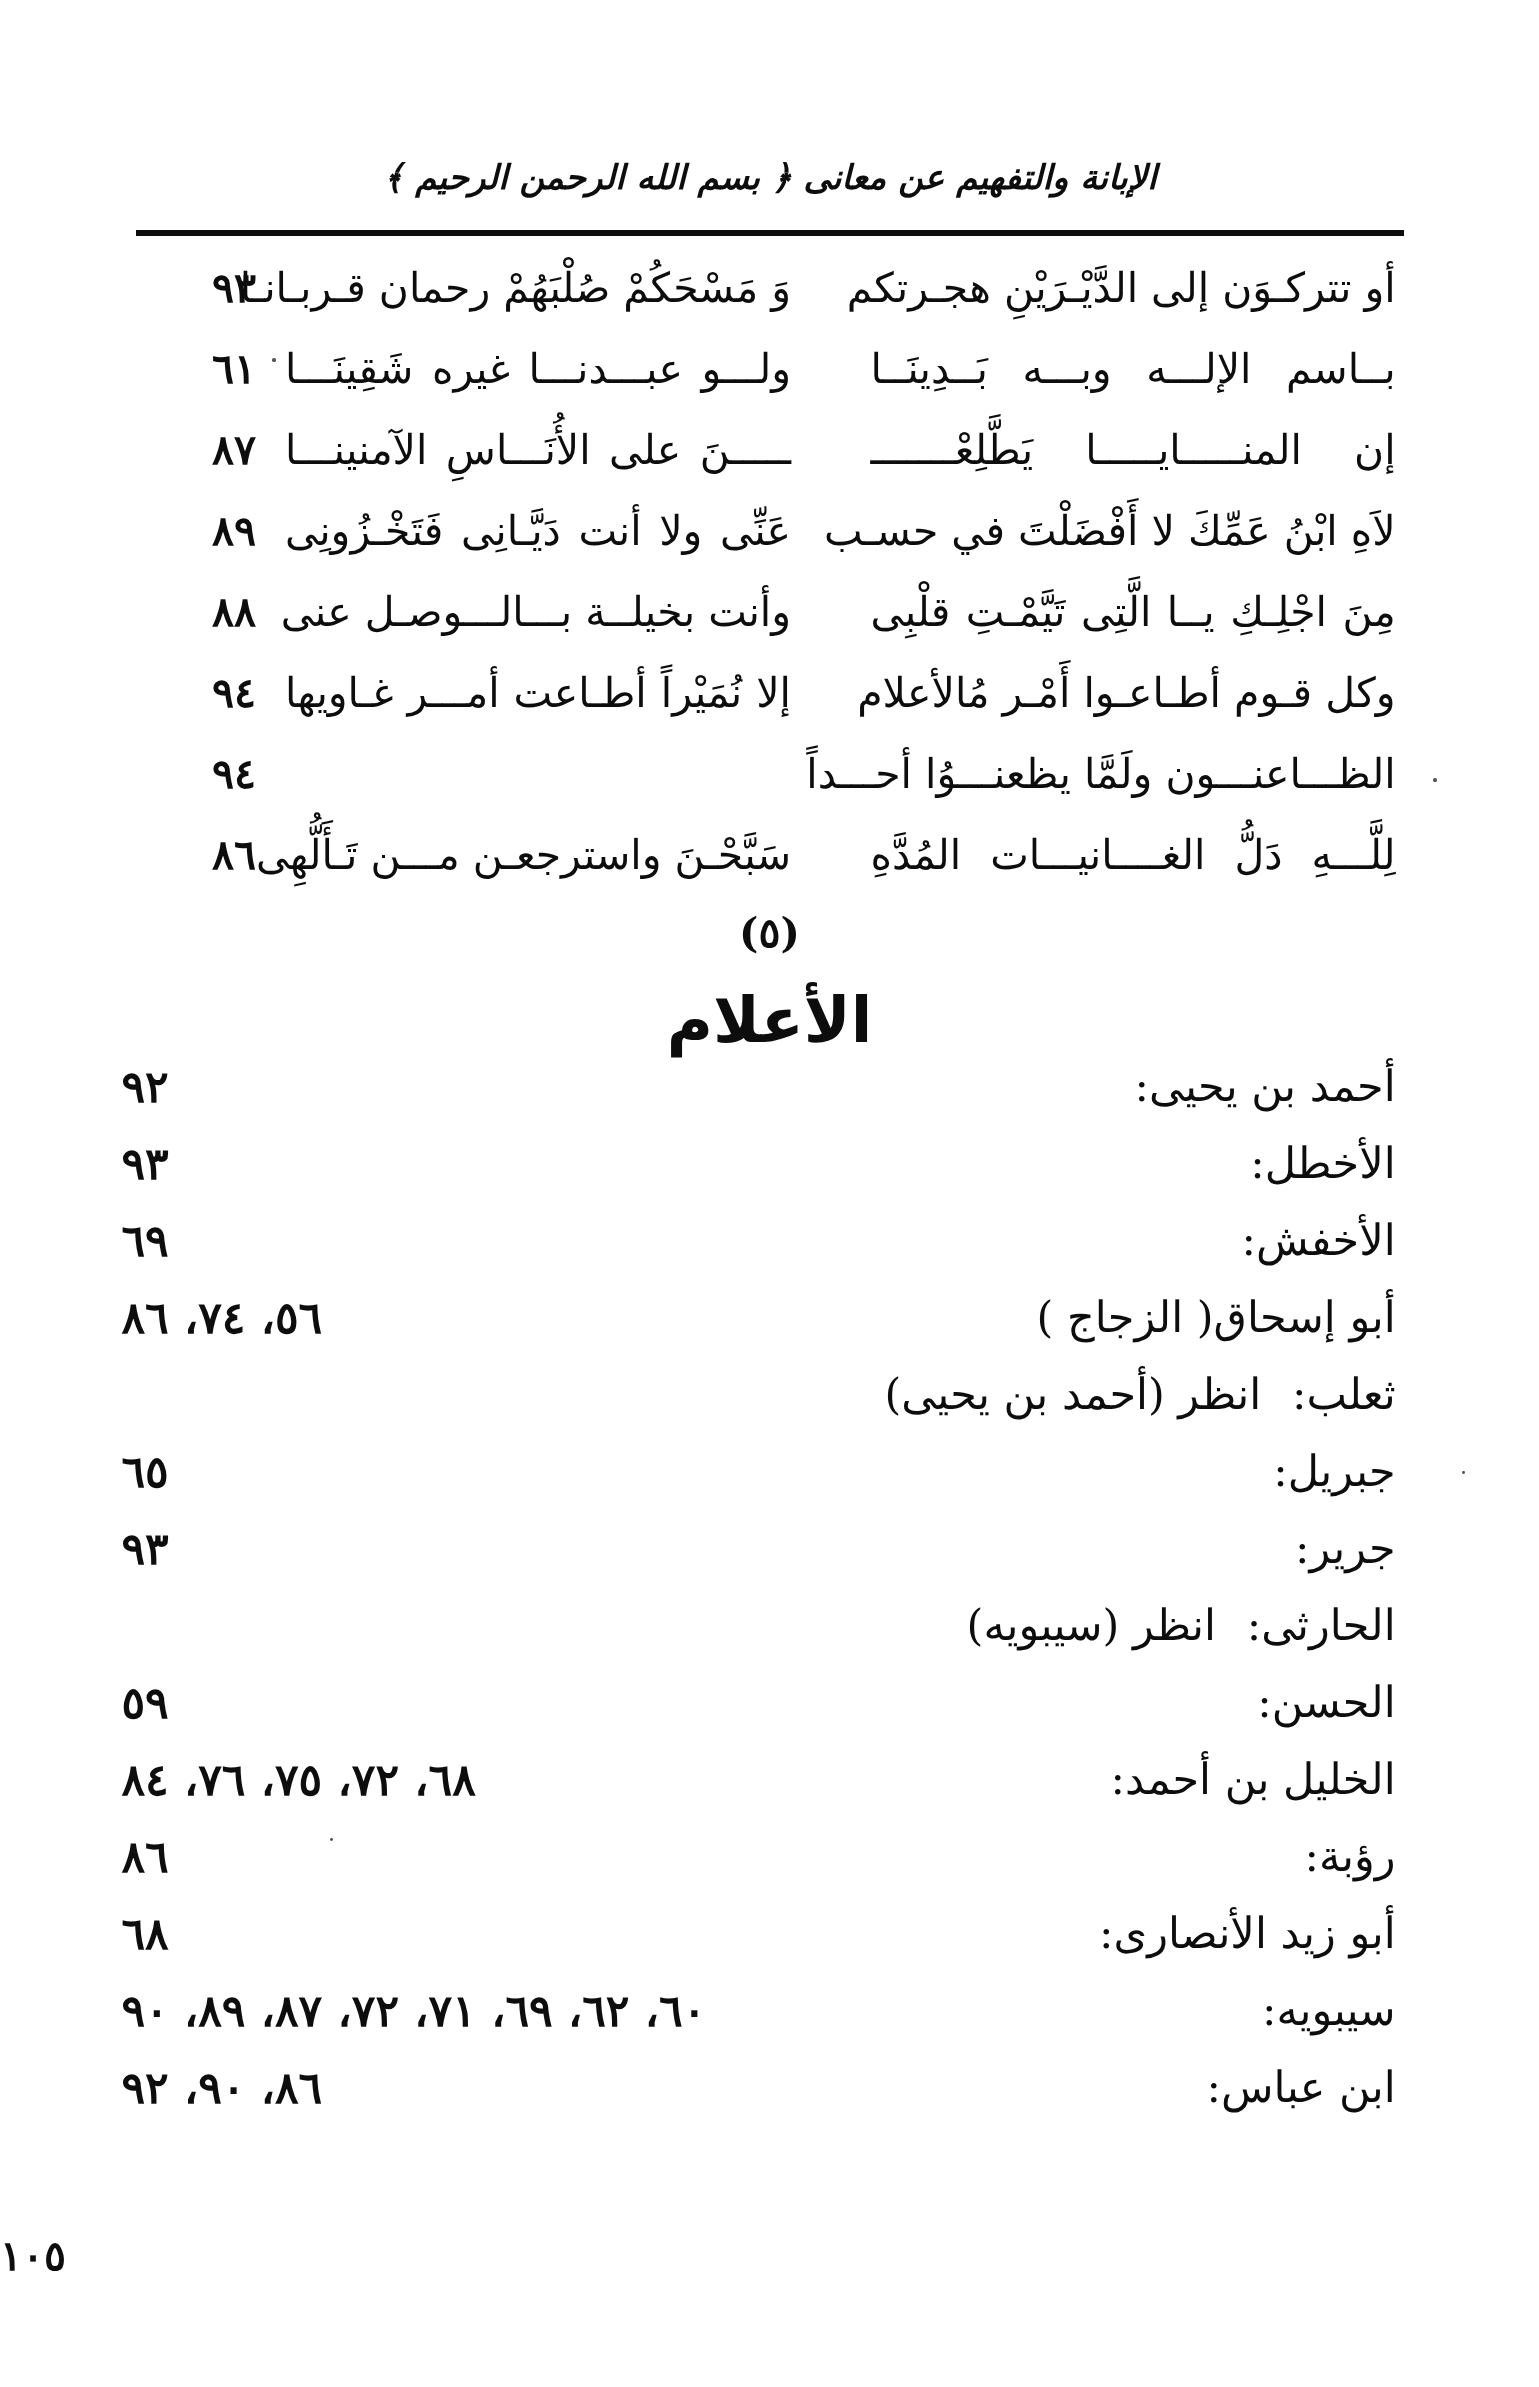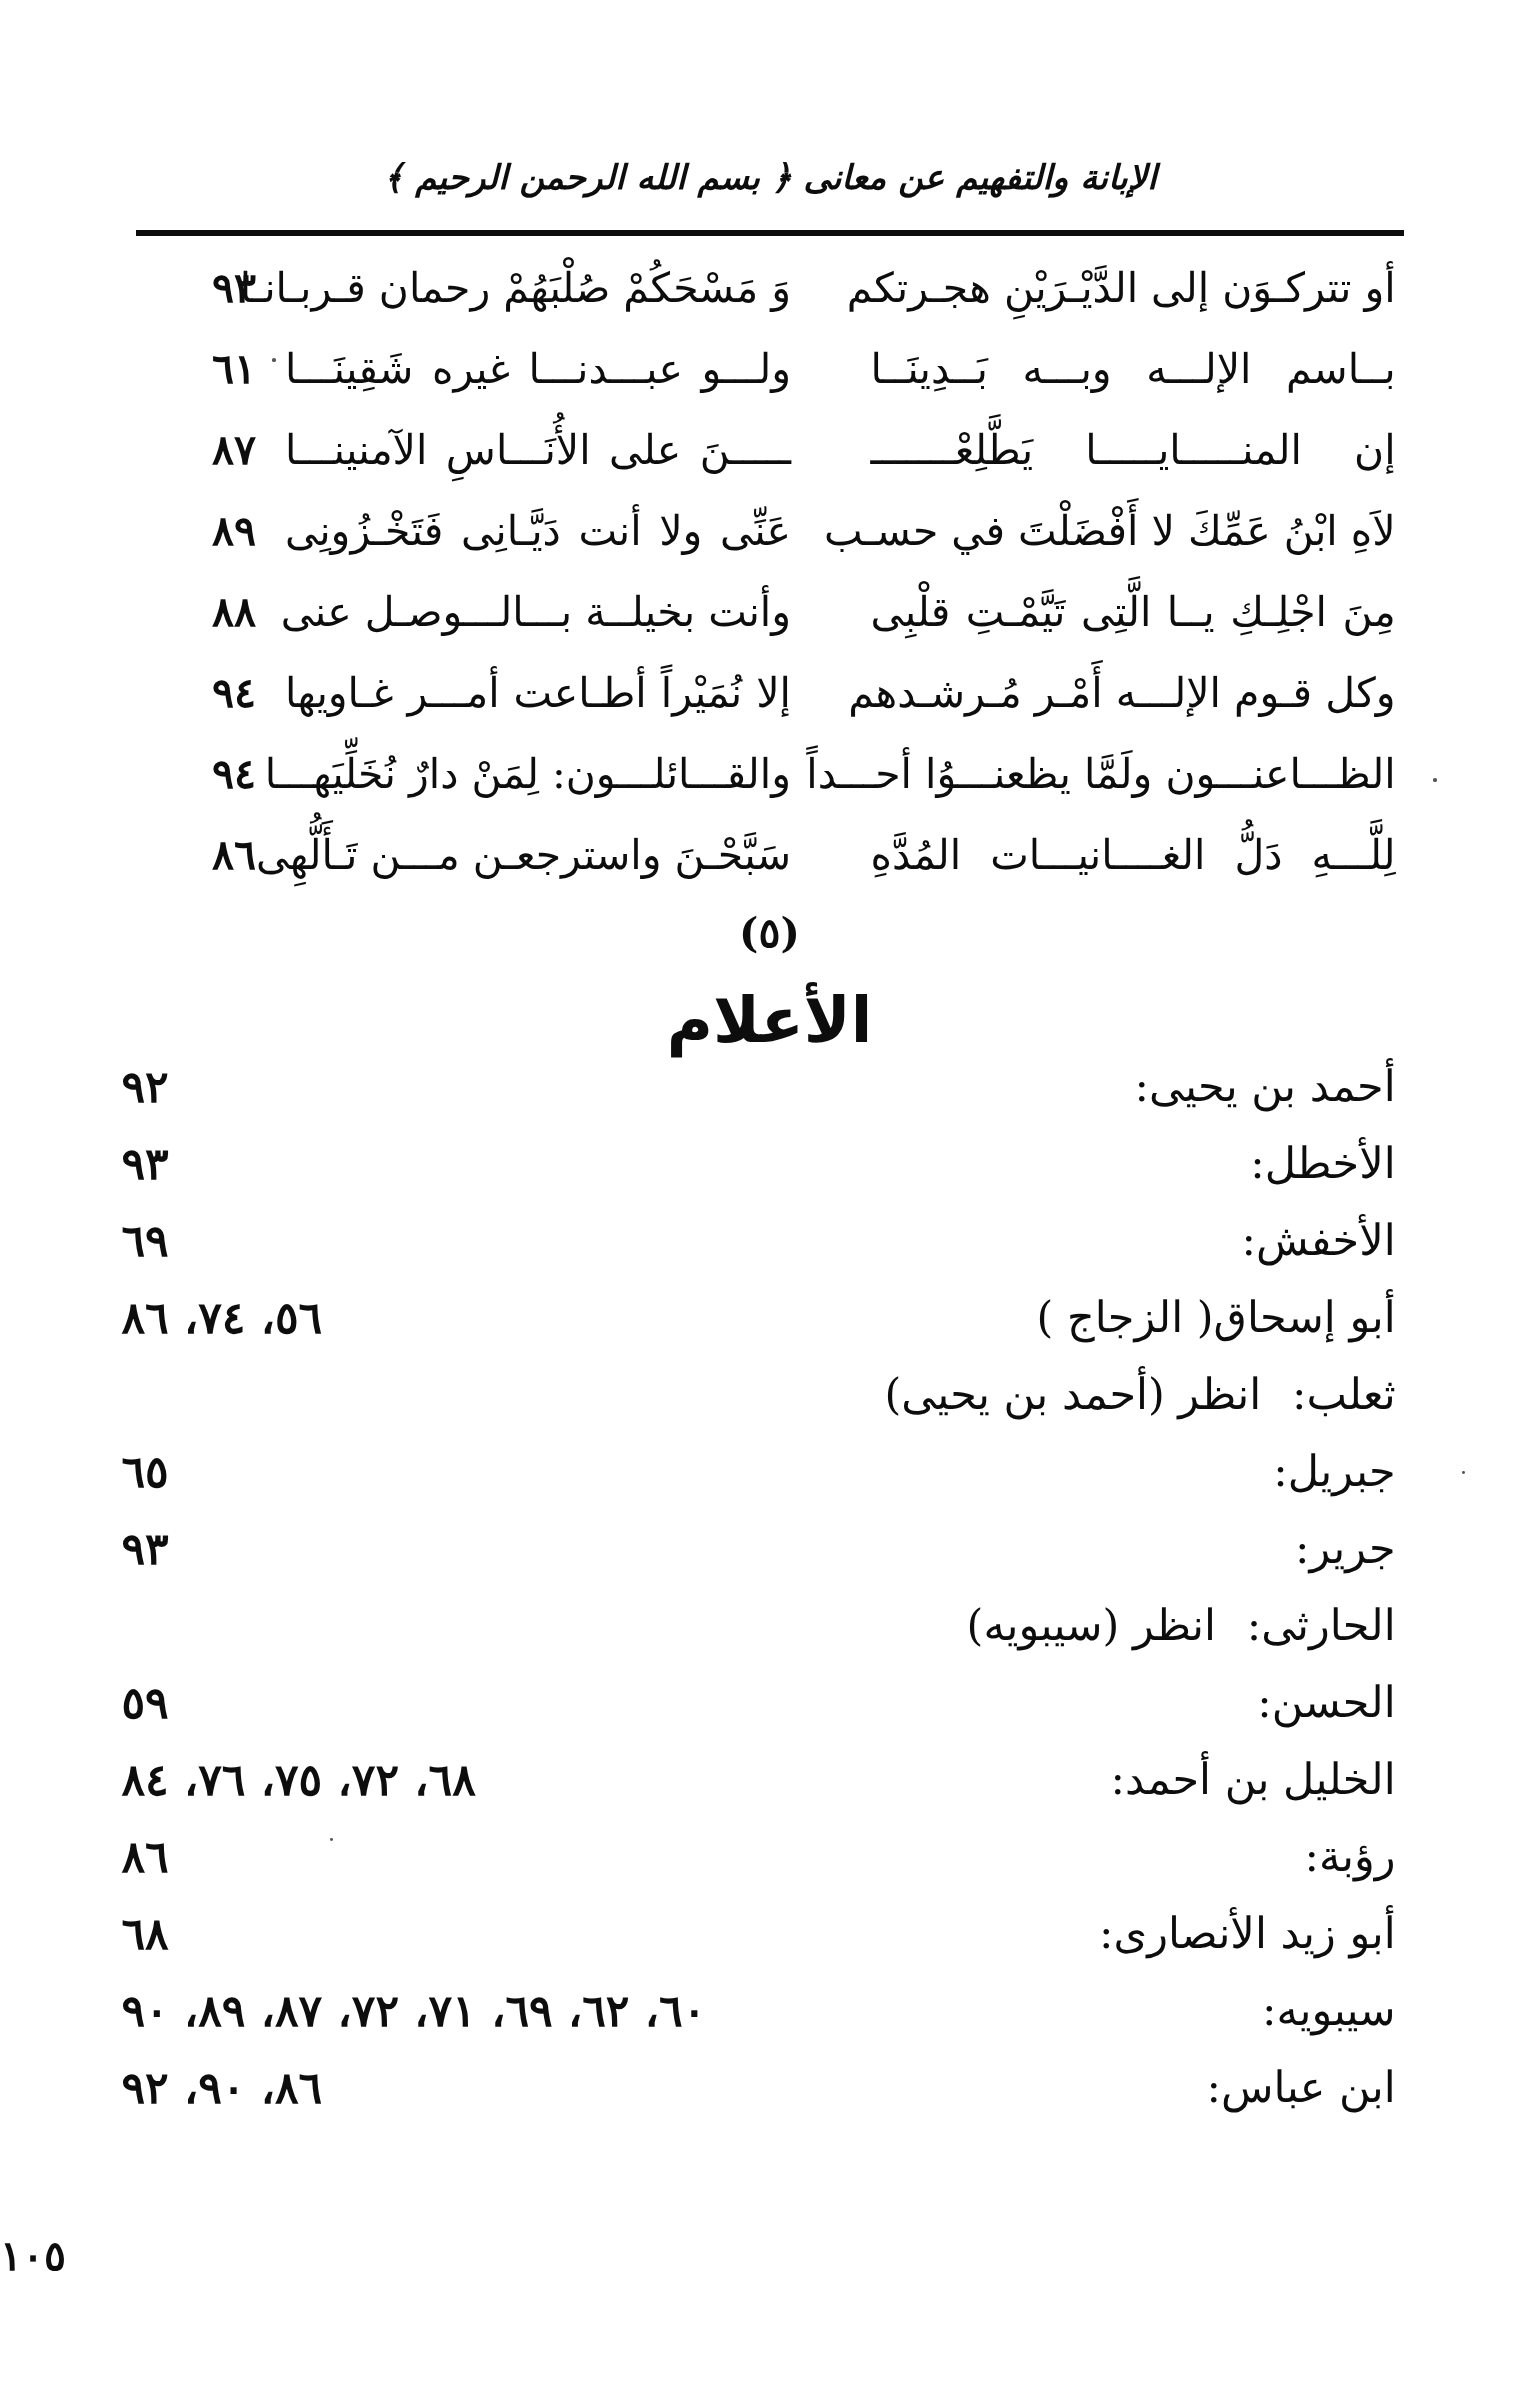--- a/index.html
+++ b/index.html
@@ -94,27 +94,26 @@
       <span class="first">لاَهِ ابْنُ عَمِّكَ لا أَفْضَلْتَ في حسـب</span>
       <span class="second">عَنِّى ولا أنت دَيَّـانِى فَتَخْـزُونِى</span>
       <span class="page-ref">٨٩</span>
     </div>
     <div class="verse-row">
       <span class="first">مِنَ اجْلِـكِ يــا الَّتِى تَيَّمْـتِ قلْبِى</span>
       <span class="second">وأنت بخيلــة بـــالـــوصـل عنى</span>
       <span class="page-ref">٨٨</span>
     </div>
     <div class="verse-row">
-      <span class="first">وكل قـوم الإلـــه أَمْـر مُـرشـدهم</span>
+      <span class="first">وكل قـوم أطـاعـوا أَمْـر مُالأعلام</span>
       <span class="second">إلا نُمَيْراً أطـاعت أمـــر غـاويها</span>
       <span class="page-ref">٩٤</span>
     </div>
     <div class="verse-row">
       <span class="first">الظـــاعنـــون ولَمَّا يظعنـــوُا أحـــداً</span>
-      <span class="second">والقـــائلـــون: لِمَنْ دارٌ نُخَلِّيَهـــا</span>
       <span class="page-ref">٩٤</span>
     </div>
     <div class="verse-row">
       <span class="first">لِلَّـــهِ دَلُّ الغــــانيـــات المُدَّهِ</span>
       <span class="second">سَبَّحْـنَ واسترجعـن مـــن تَـأَلُّهِى</span>
       <span class="page-ref">٨٦</span>
     </div>
   </div>
 
   <div class="section-number">(٥)</div>

